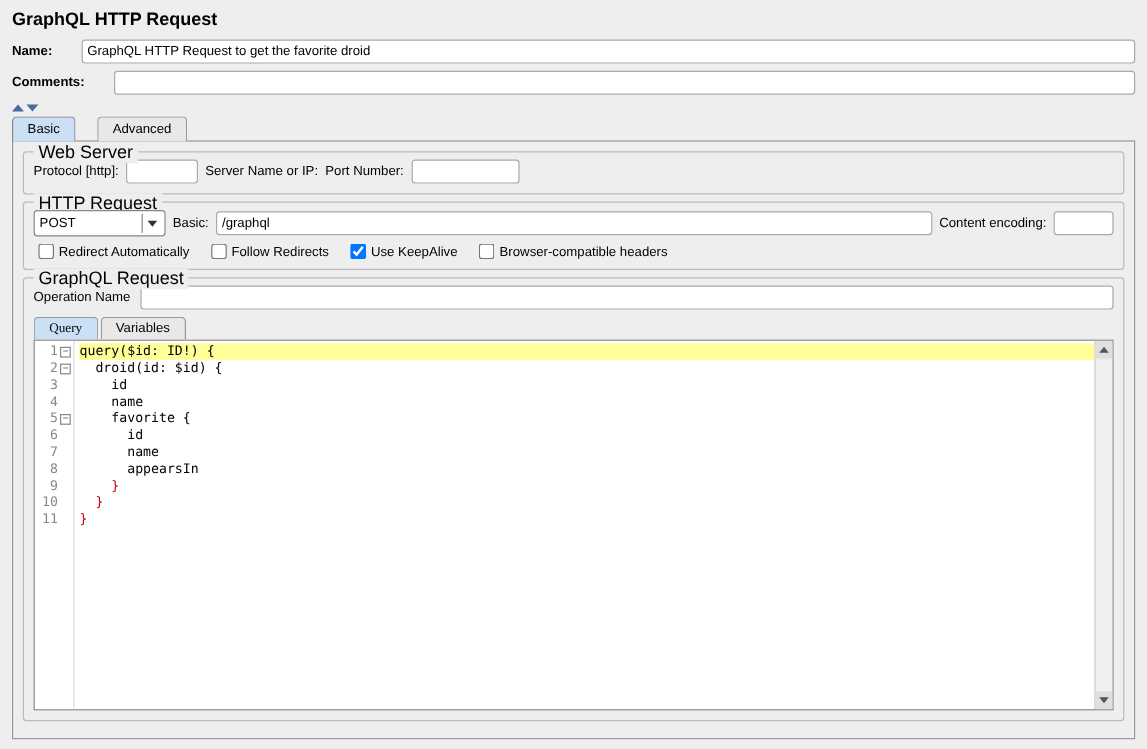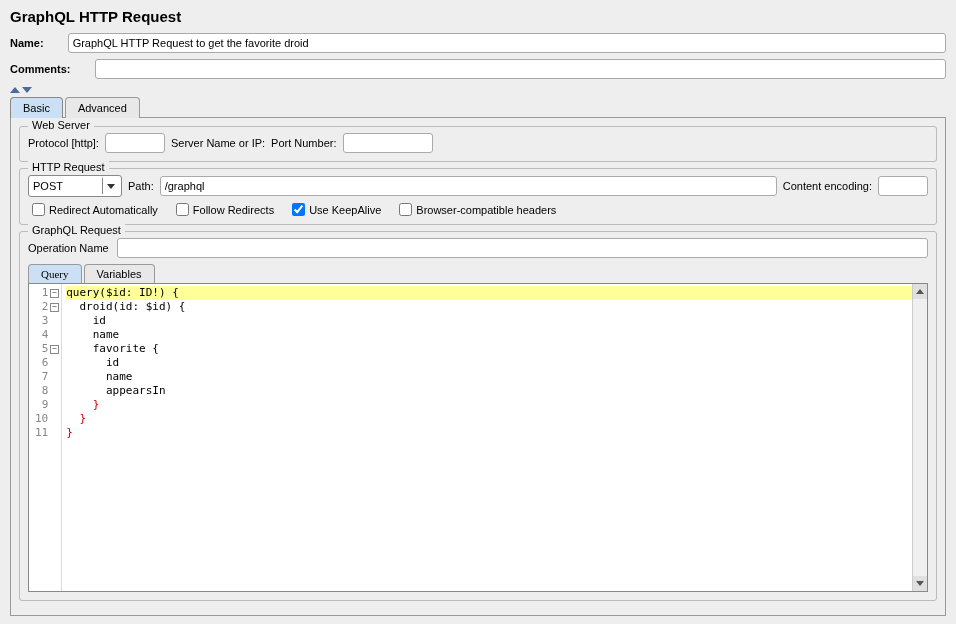--- a/index.html
+++ b/index.html
@@ -7,34 +7,34 @@
 .panel { background: #eeeeee; padding: 8px 10px; height: 100%; display: flex; flex-direction: column; }
 .title { font-size: 15px; font-weight: bold; margin-bottom: 8px; }
 .form-row { display: flex; align-items: center; margin-bottom: 6px; gap: 24px; }
 .form-row label { font-weight: bold; }
 .form-row input[type="text"] { flex: 1; height: 20px; border: 1px solid #aaa; border-radius: 3px; background: #fff; padding: 0 4px; font-size: 11px; }
 .divider-arrows { display: flex; gap: 0; margin: 2px 0 4px 0; }
 .arrow-up, .arrow-down { width: 0; height: 0; border-left: 5px solid transparent; border-right: 5px solid transparent; }
 .arrow-up { border-bottom: 6px solid #4a6aa0; margin-right: 2px; }
 .arrow-down { border-top: 6px solid #4a6aa0; }
 .tab-container { flex: 1; display: flex; flex-direction: column; }
-.tabs { display: flex; gap: 0; position: relative; z-index: 2; }
+.tabs { display: flex; gap: 16px; position: relative; z-index: 2; }
 .tab { padding: 4px 12px; border: 1px solid #999; border-bottom: none; background: #e8e8e8; border-radius: 4px 4px 0 0; cursor: pointer; margin-right: 2px; }
 .tab.active { background: #cce0f5; border-color: #888; }
 .tab-body { flex: 1; border: 1px solid #999; background: #eeeeee; margin-top: -1px; padding: 8px; display: flex; flex-direction: column; overflow: hidden; }
 .fieldset { border: 1px solid #bbb; border-radius: 3px; padding: 6px 8px 8px 8px; margin-bottom: 6px; position: relative; }
-.fieldset .legend { position: absolute; top: -8px; left: 8px; background: #eeeeee; padding: 0 4px; font-size: 11px; }
+.fieldset .legend { position: absolute; top: -8px; left: 8px; background: #eeeeee; padding: 0 4px; font-size: 15px; }
 .inline-row { display: flex; align-items: center; gap: 6px; flex-wrap: nowrap; }
 .inline-row label { white-space: nowrap; }
 .inline-row input[type="text"] { height: 20px; border: 1px solid #aaa; border-radius: 3px; background: #fff; padding: 0 4px; font-size: 11px; }
 .protocol-input { width: 60px; }
 .server-input { flex: 1; }
 .port-input { width: 90px; }
 .select-wrap { position: relative; display: inline-block; }
-.select-wrap select { height: 22px; width: 94px; border: 1px solid #888; border-radius: 3px; background: #fff; font-size: 11px; padding: 0 4px; appearance: none; -webkit-appearance: none; }
+.select-wrap select { height: 22px; width: 110px; border: 1px solid #888; border-radius: 3px; background: #fff; font-size: 11px; padding: 0 4px; appearance: none; -webkit-appearance: none; }
 .select-wrap .chev { position: absolute; right: 4px; top: 50%; transform: translateY(-50%); pointer-events: none; width: 16px; height: 16px; border-left: 1px solid #888; display: flex; align-items: center; justify-content: center; }
 .select-wrap .chev::after { content: ""; width: 0; height: 0; border-left: 4px solid transparent; border-right: 4px solid transparent; border-top: 5px solid #333; }
 .path-input { flex: 1; }
 .encoding-input { width: 50px; }
 .checkbox-row { display: flex; align-items: center; gap: 18px; margin-top: 6px; padding-left: 4px; }
 .cb { display: flex; align-items: center; gap: 4px; }
 .cb input[type="checkbox"] { width: 13px; height: 13px; }
 .gql-section { flex: 1; display: flex; flex-direction: column; }
 .opname-row { display: flex; align-items: center; gap: 8px; margin-bottom: 6px; }
 .opname-row input { flex: 1; height: 20px; border: 1px solid #aaa; border-radius: 3px; background: #fff; padding: 0 4px; font-size: 11px; }
@@ -98,21 +98,21 @@
 
       <div class="fieldset">
         <div class="legend">HTTP Request</div>
         <div class="inline-row">
           <div class="select-wrap">
             <select>
               <option>POST</option>
             </select>
             <span class="chev"></span>
           </div>
-          <label>Path:</label>
+          <label>Basic:</label>
           <input type="text" class="path-input" value="/graphql" style="">
           <label>Content encoding:</label>
           <input type="text" class="encoding-input" value="" style="">
         </div>
         <div class="checkbox-row">
           <div class="cb">
               <input type="checkbox" style="">
               <span>Redirect Automatically</span>
             </div>
           <div class="cb">

